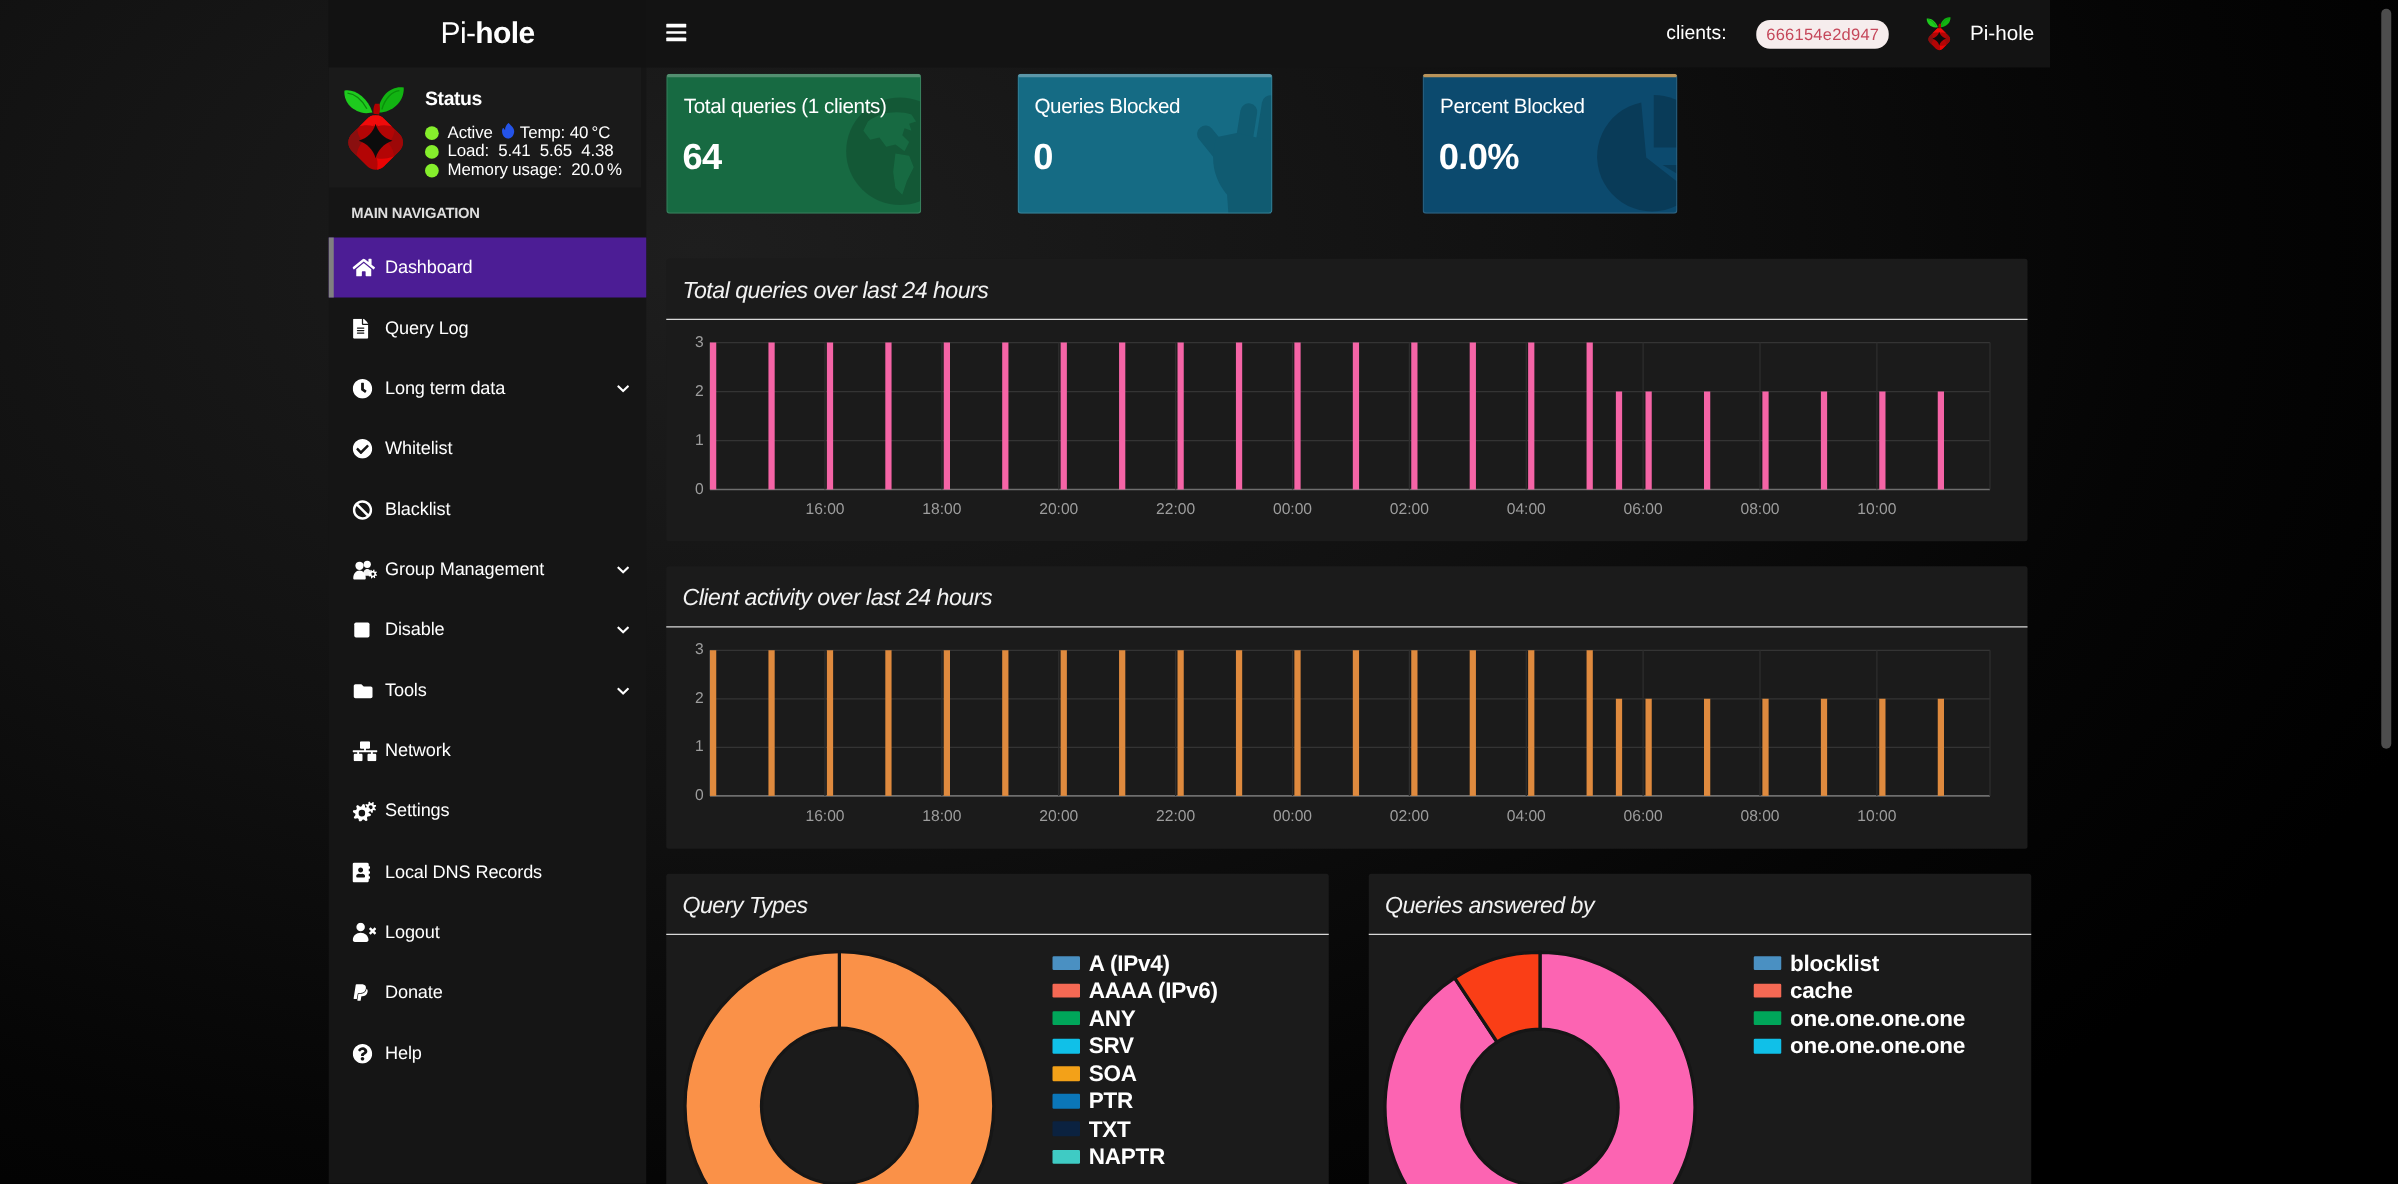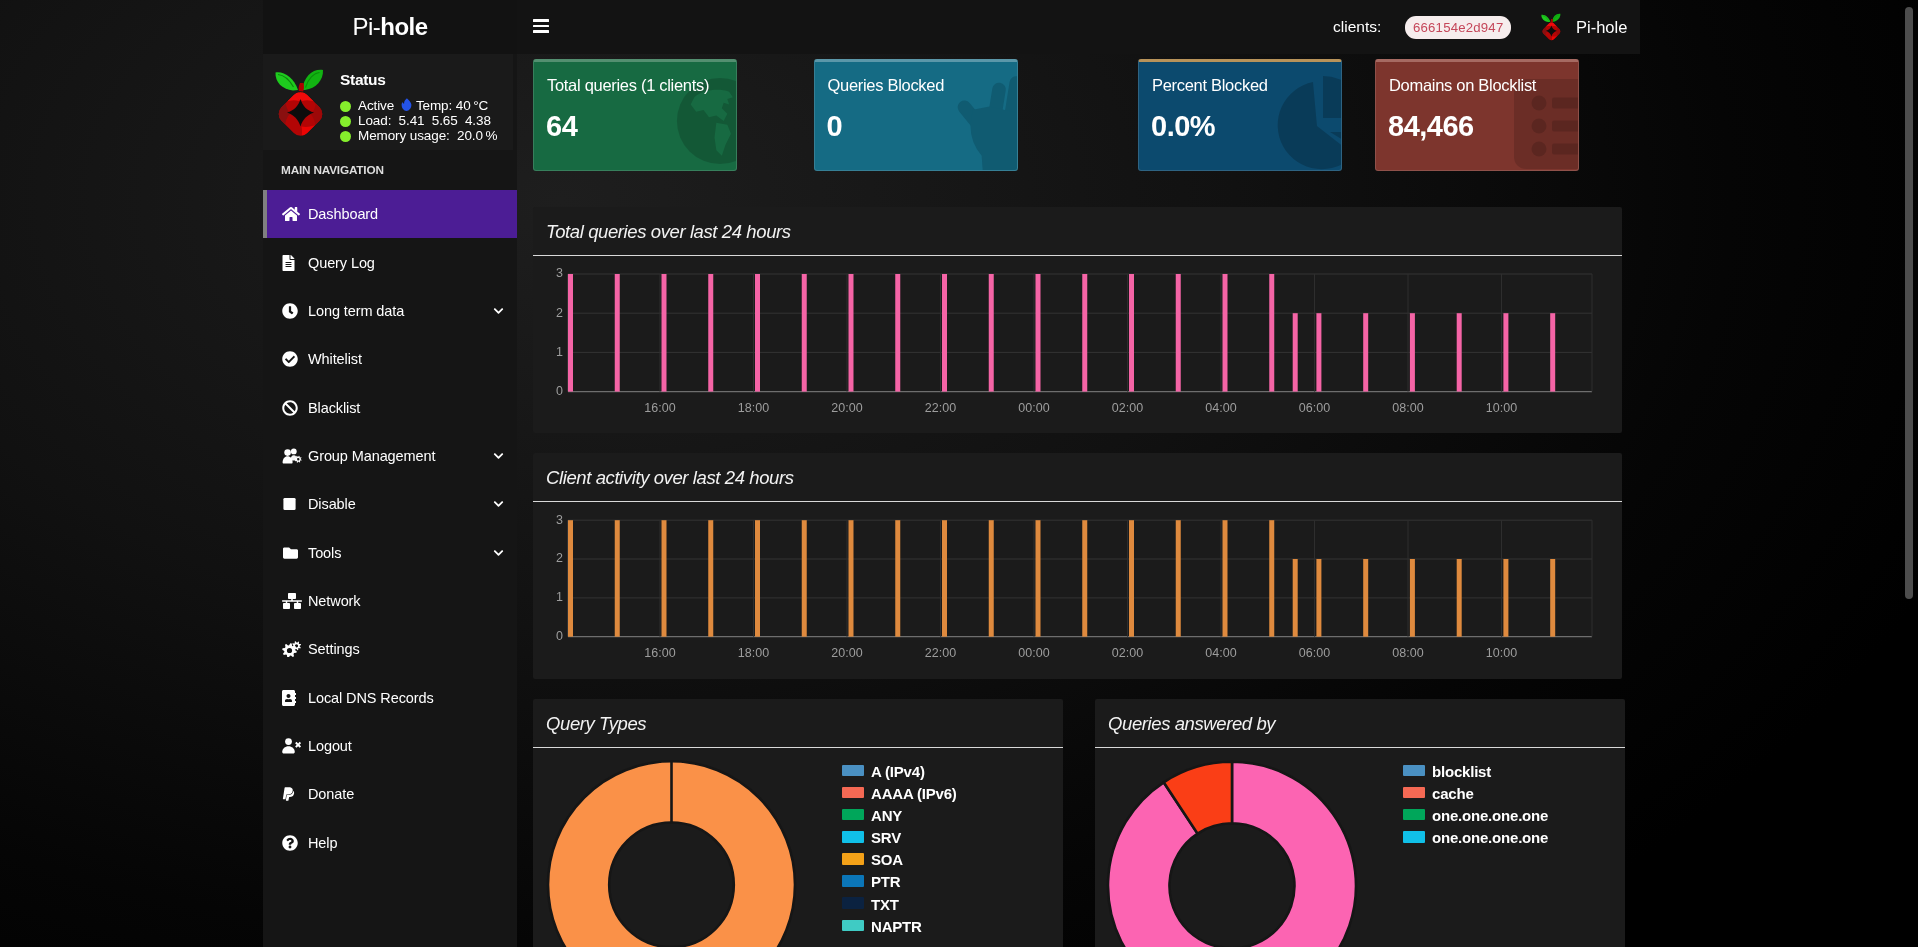--- a/index.html
+++ b/index.html
@@ -34,21 +34,21 @@
 .card .t { z-index:2; position:absolute; left:13px; top:14px; font-size:16.5px; letter-spacing:-0.3px;}
 .card .n { z-index:2; position:absolute; left:12px; top:47.5px; font-size:29px; font-weight:700; letter-spacing:-0.5px;text-align:center;}
 .card svg.ghost { position:absolute; }
 .box { position:absolute; background:#1b1b1b; border-radius:2px; }
 .box .bt { position:absolute; left:13px; top:14px; font-size:18.5px; color:#f2f2f2; letter-spacing:-0.4px; white-space:nowrap;font-style:italic;}
 .box .sep { position:absolute; left:0; right:0; height:1px; background:#d9d9d9; }
 text { font-family:"Liberation Sans",sans-serif; }
 .leg { position:absolute; }
 .leg .row { position:absolute; left:0; height:22.15px; }
 .leg .sw { position:absolute; left:0; top:5px; width:22px; height:11.5px; border-radius:1px;}
-.leg .lt { position:absolute; left:29px; top:50%; transform:translateY(-50%); font-size:15px; letter-spacing:-0.2px; font-weight:700; color:#fff; white-space:nowrap;}
+.leg .lt { position:absolute; left:29px; top:50%; transform:translateY(-50%); font-size:18px; letter-spacing:-0.2px; font-weight:700; color:#fff; white-space:nowrap;}
 #scrollthumb { position:absolute; left:1905px; top:7px; width:8px; height:592px; background:#4d4d4d; border-radius:4px; }
 .dot { display:inline-block; width:11px; height:11px; border-radius:50%; background:#85ef2c; margin-right:7px; vertical-align:-1.5px;}
 
 </style>
 </head>
 <body>
 <div id="bg"></div>
 <div id="sidebar">
   <div id="logo">Pi-<b>hole</b></div>
   <div id="status">
@@ -248,35 +248,20 @@
     </svg>
   </div>
   <div class="card" style="left:577px; background:#0c4a6e; border-top-color:#b8935a;margin-left:44px;">
     <div class="t">Percent Blocked</div>
     <div class="n">0.0%</div>
     <svg class="ghost" style="left:131px;top:12px" width="105" height="100" viewBox="0 0 105 100">
       <g fill="rgba(0,0,0,0.20)">
         <path d="M43 8 A 44 44 0 1 0 84 81 L 47 52 Z"></path>
         <path d="M53 2 A 44 44 0 0 1 97 44 L 53 44 Z"></path>
         <path d="M60 58 L 96 58 A 44 44 0 0 1 88 75 Z"></path>
-      </g>
-    </svg>
-  </div>
-  <div class="card" style="left:858px; background:#7d352d; border-top-color:#a66a62;">
-    <div class="t">Domains on Blocklist</div>
-    <div class="n">84,466</div>
-    <svg class="ghost" style="left:138px;top:17px" width="98" height="90" viewBox="0 0 98 90">
-      <rect x="0" y="0" width="98" height="90" rx="12" fill="rgba(0,0,0,0.14)"></rect>
-      <g fill="rgba(0,0,0,0.14)">
-        <circle cx="25" cy="24" r="7.5"></circle>
-        <circle cx="25" cy="47" r="7.5"></circle>
-        <circle cx="25" cy="70" r="7.5"></circle>
-        <rect x="38" y="18.5" width="43" height="11" rx="2"></rect>
-        <rect x="38" y="41.5" width="43" height="11" rx="2"></rect>
-        <rect x="38" y="64.5" width="43" height="11" rx="2"></rect>
       </g>
     </svg>
   </div>
   <div class="box" style="left:16px; top:152.5px; width:1089px; height:226px;">
     <div class="bt">Total queries over last 24 hours</div>
     <div class="sep" style="top:48px"></div>
     <svg style="position:absolute;left:0;top:48px" width="1089" height="178">
 <line x1="35" y1="136.6" x2="1059" y2="136.6" stroke="#6e6e6e" stroke-width="1.2"></line>
 <line x1="35" y1="97.4" x2="1059" y2="97.4" stroke="#343434" stroke-width="1"></line>
 <line x1="35" y1="58.2" x2="1059" y2="58.2" stroke="#343434" stroke-width="1"></line>

